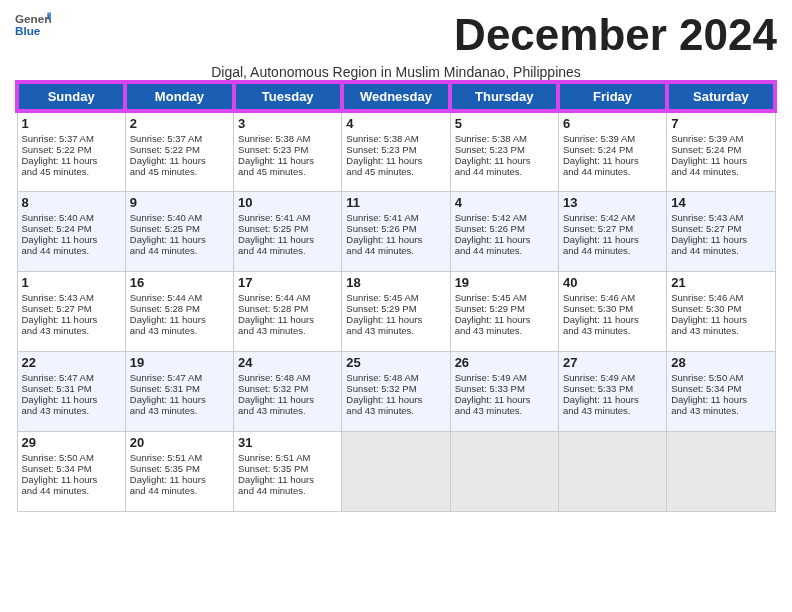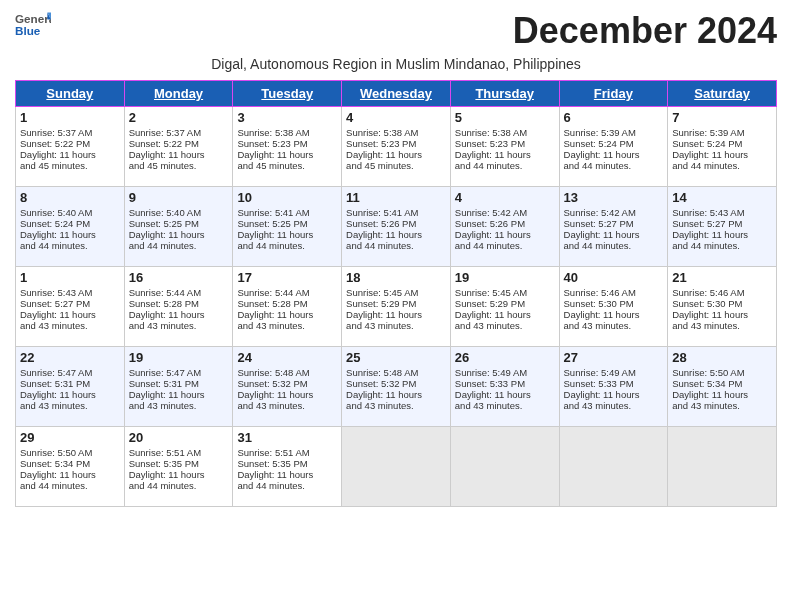--- a/index.html
+++ b/index.html
@@ -22,44 +22,42 @@
       font-size: 18px;
       font-weight: bold;
       color: #1a5fb4;
     }
     .logo-icon {
       width: 36px;
       height: 30px;
       margin-right: 2px;
     }
     .month-title {
-      font-size: 36px;
+      font-size: 44px;
       font-weight: bold;
       color: #222;
       text-align: right;
     }
     .subtitle {
       text-align: center;
       font-size: 14px;
       color: #333;
-      margin-bottom: 8px;
     }
     table {
       width: 100%;
       border-collapse: collapse;
       table-layout: fixed;
     }
     thead th {
       background: #1a5fb4;
       color: #fff;
       text-align: center;
       font-size: 13px;
       padding: 5px 2px;
-      border: 1px solid #d946ef;
-      text-decoration: underline;
+      border: 4px solid #d946ef;
     }
     tbody td {
       border: 1px solid #ccc;
       vertical-align: top;
       padding: 3px 4px;
       font-size: 9.5px;
       color: #333;
       height: 80px;
       background: #fff;
     }

